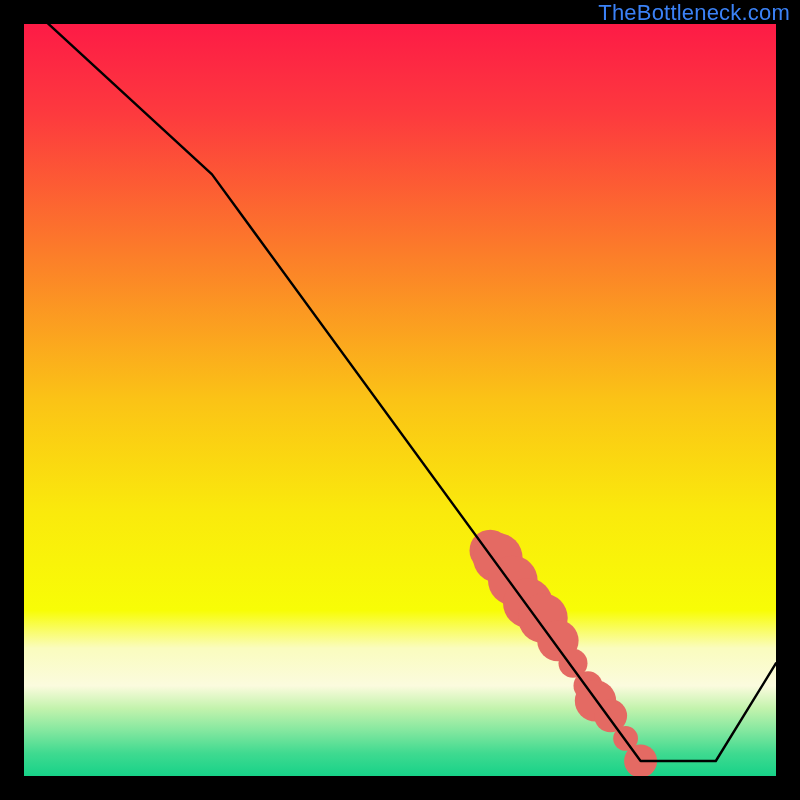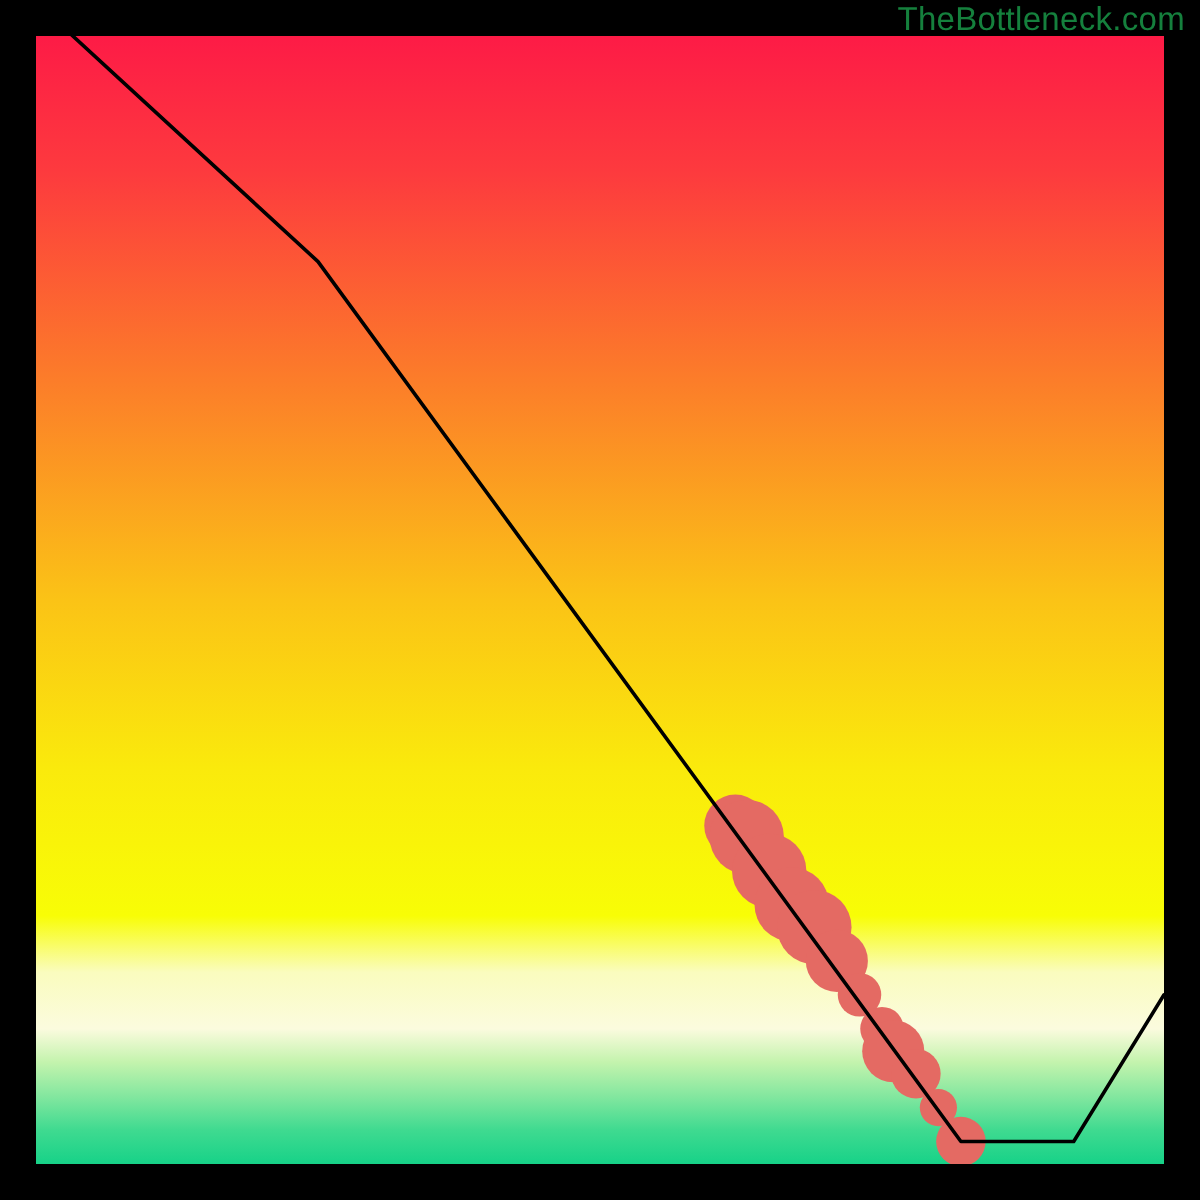--- a/index.html
+++ b/index.html
@@ -21,21 +21,21 @@
   }
   svg {
     position: absolute;
     left: 0;
     top: 0;
   }
   .watermark {
     position: absolute;
     top: 0px;
     right: 10px;
-    color: #15803d;
+    color: #3b82f6;
     font-size: 22px;
     font-weight: 500;
     letter-spacing: 0.2px;
     user-select: none;
   }
 </style>
 </head>
 <body>
 
 <div class="frame">

